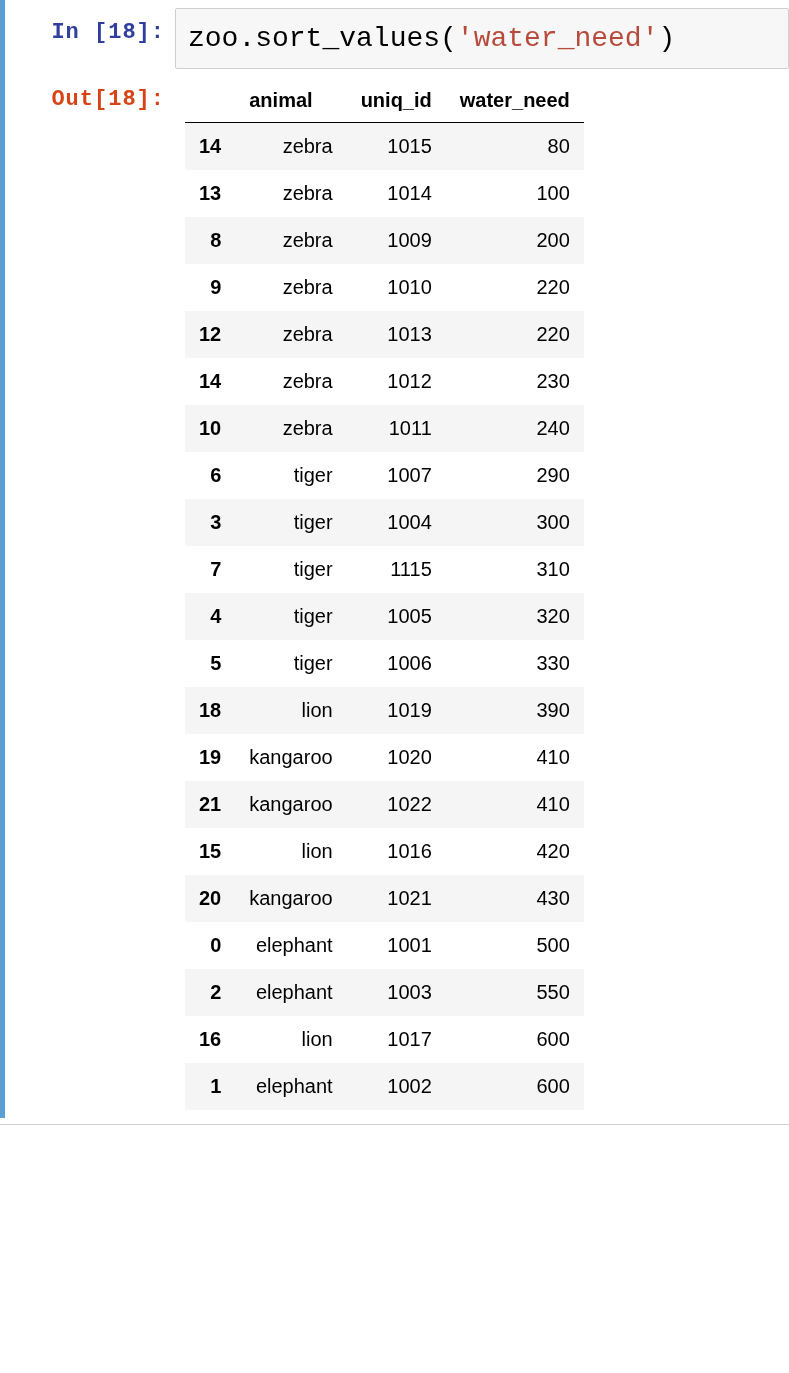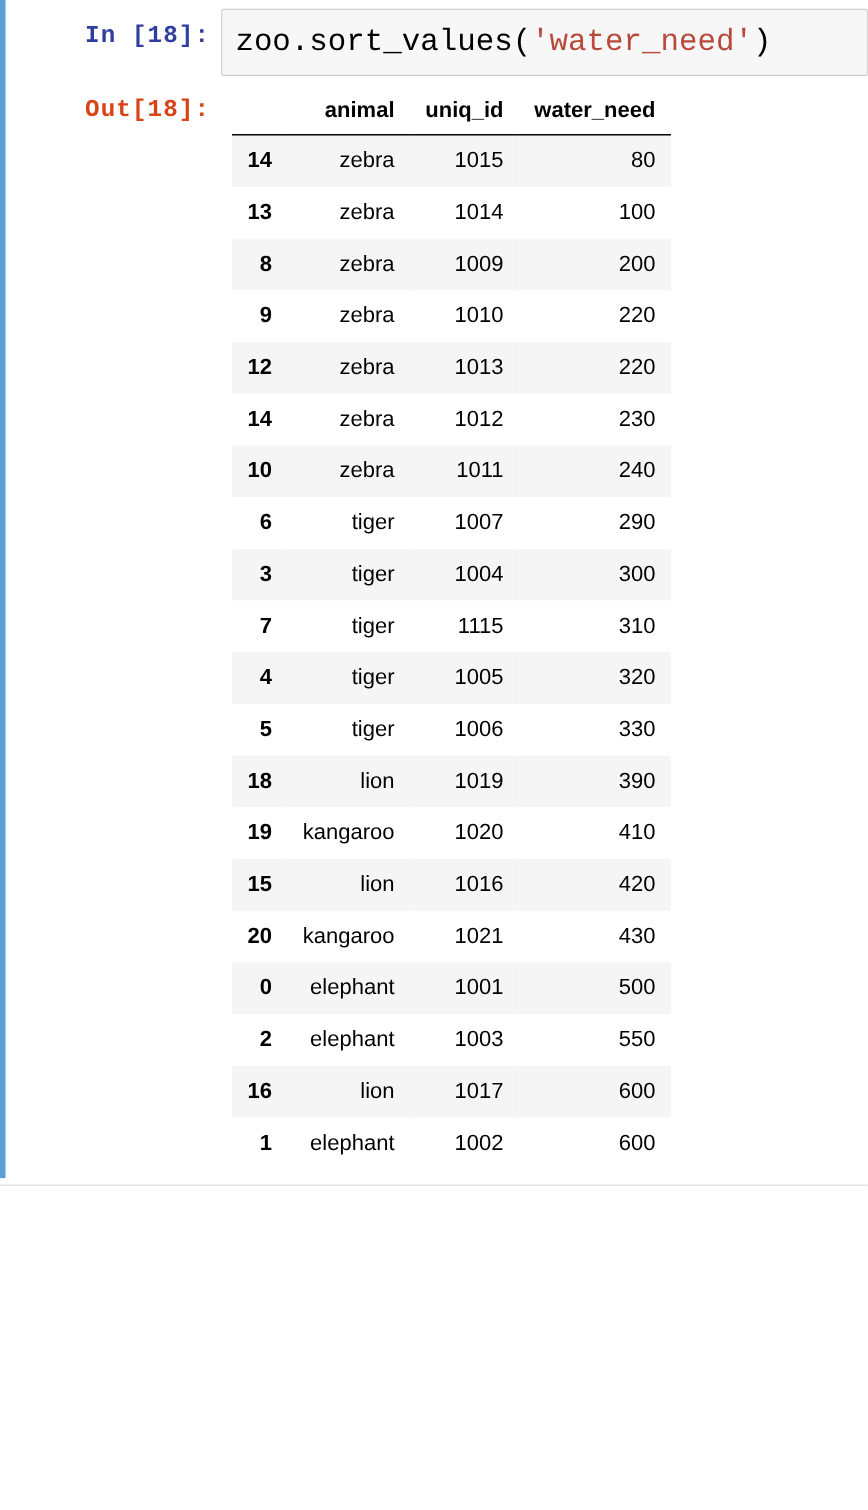--- a/index.html
+++ b/index.html
@@ -22,21 +22,20 @@
     }
     .prompt {
       width: 170px;
       min-width: 170px;
       text-align: right;
       padding: 10px 10px 10px 0;
       font-family: Menlo, Monaco, Consolas, "Courier New", monospace;
       font-size: 22px;
       letter-spacing: 1px;
       line-height: 1.4;
-      margin-left: 26px;
     }
     .prompt-in { color: #303F9F; font-weight: bold; }
     .prompt-out { color: #D84315; font-weight: bold; }
     .input-area {
       flex: 1;
       background: #f7f7f7;
       border: 1px solid #cfcfcf;
       border-radius: 2px;
       padding: 10px 12px;
       font-family: Menlo, Monaco, Consolas, "Courier New", monospace;
@@ -55,21 +54,21 @@
       flex: 1;
       padding: 4px 0 0 10px;
     }
     table.df {
       border-collapse: collapse;
       font-size: 20px;
       color: #000;
     }
     table.df thead th {
       font-weight: 700;
-      text-align: right;
+      text-align: left;
       padding: 10px 14px;
       border-bottom: 1px solid #000;
       background: #fff;
     }
     table.df th.idx-head {
       border-bottom: 1px solid #000;
       background: #fff;
     }
     table.df tbody th {
       font-weight: 700;
@@ -189,20 +188,26 @@
               <td>1019</td>
               <td>390</td>
             </tr>
             <tr>
               <th>19</th>
               <td>kangaroo</td>
               <td>1020</td>
               <td>410</td>
             </tr>
             <tr>
+              <th>21</th>
+              <td>kangaroo</td>
+              <td>1022</td>
+              <td>410</td>
+            </tr>
+            <tr>
               <th>15</th>
               <td>lion</td>
               <td>1016</td>
               <td>420</td>
             </tr>
             <tr>
               <th>20</th>
               <td>kangaroo</td>
               <td>1021</td>
               <td>430</td>

